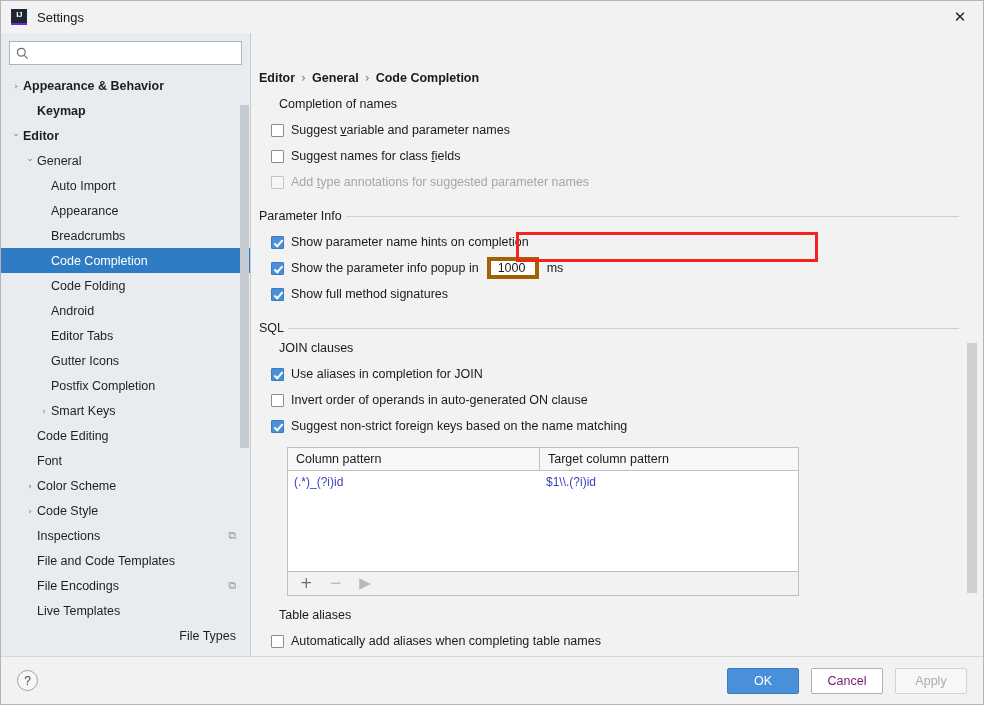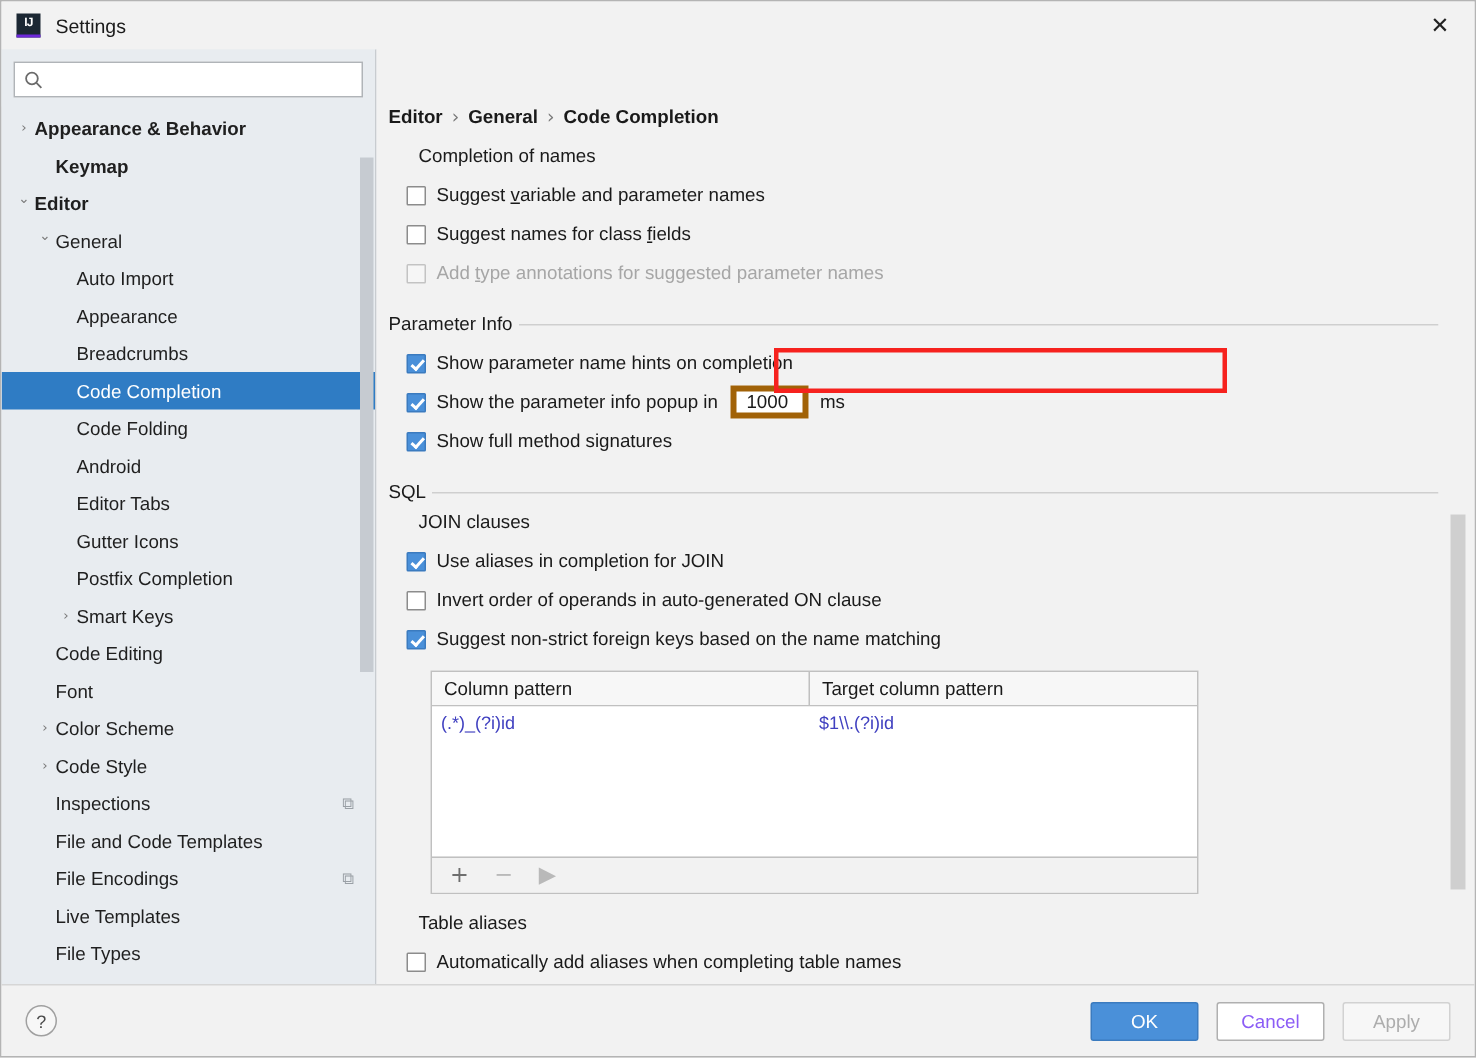--- a/index.html
+++ b/index.html
@@ -295,21 +295,21 @@
     margin-left: auto;
     display: flex; gap: 12px;
   }
   .dlg-btn {
     height: 26px;
     min-width: 72px;
     border: 1px solid #b0b0b0;
     background: #ffffff;
     font-family: "Liberation Sans", sans-serif;
     font-size: 12.5px;
-    color: #8b5cf6;
+    color: #701a75;
     border-radius: 2px;
     cursor: pointer;
     padding: 0 14px;
   }
   .dlg-btn.primary {
     background: #4a90d9;
     border-color: #3b7bbf;
     color: #ffffff;
   }
   .dlg-btn.disabled {
@@ -428,21 +428,21 @@
           </div>
           <div class="tree-row" style="padding-left: 22px;">
             <span class="tree-arrow"></span>
             <span class="tree-label">File Encodings</span>
             <span class="copy-badge">⧉</span>
           </div>
           <div class="tree-row" style="padding-left: 22px;">
             <span class="tree-arrow"></span>
             <span class="tree-label">Live Templates</span>
           </div>
-          <div class="tree-row" style="padding-left: 22px;">
+          <div class="tree-row" style="padding-left: 22px; justify-content: flex-end;">
             <span class="tree-arrow"></span>
             <span class="tree-label">File Types</span>
           </div>
           <div class="tree-row" style="padding-left: 22px;">
             <span class="tree-arrow"></span>
             <span class="tree-label">Android Layout Editor</span>
           </div>
         </div>
       <div id="sidebar-scroll-track">
         <div id="sidebar-scroll-thumb"></div>

